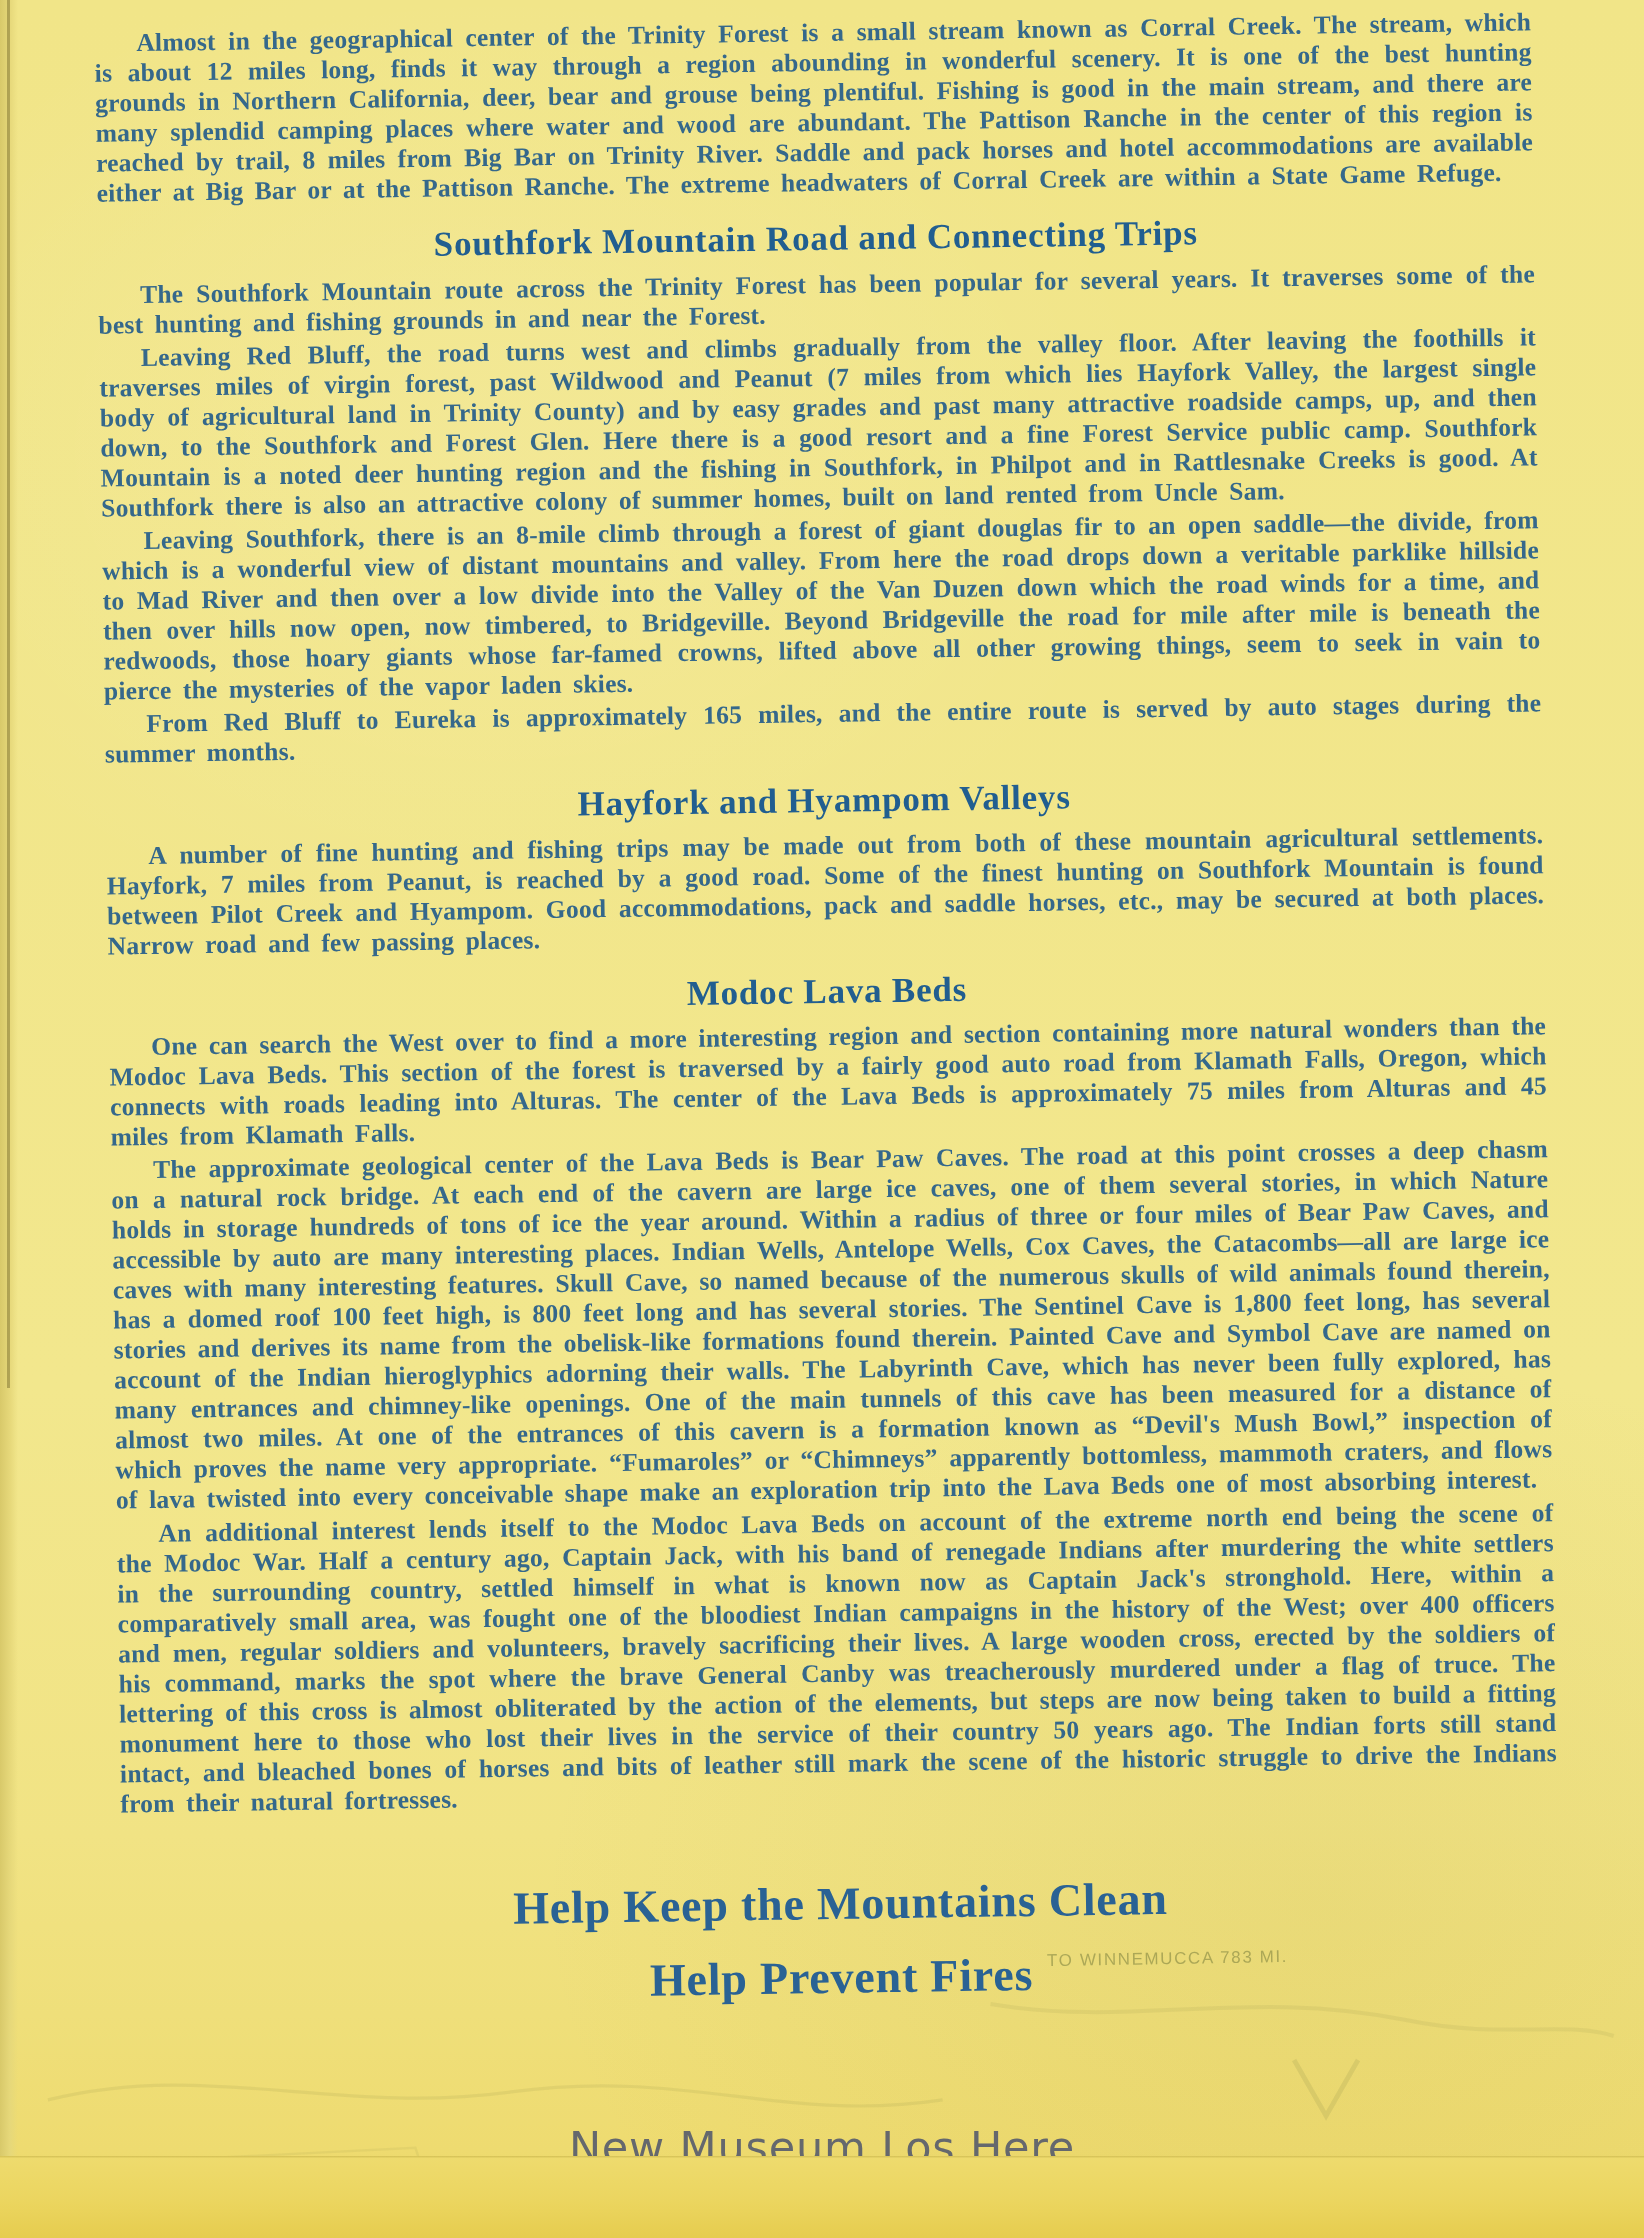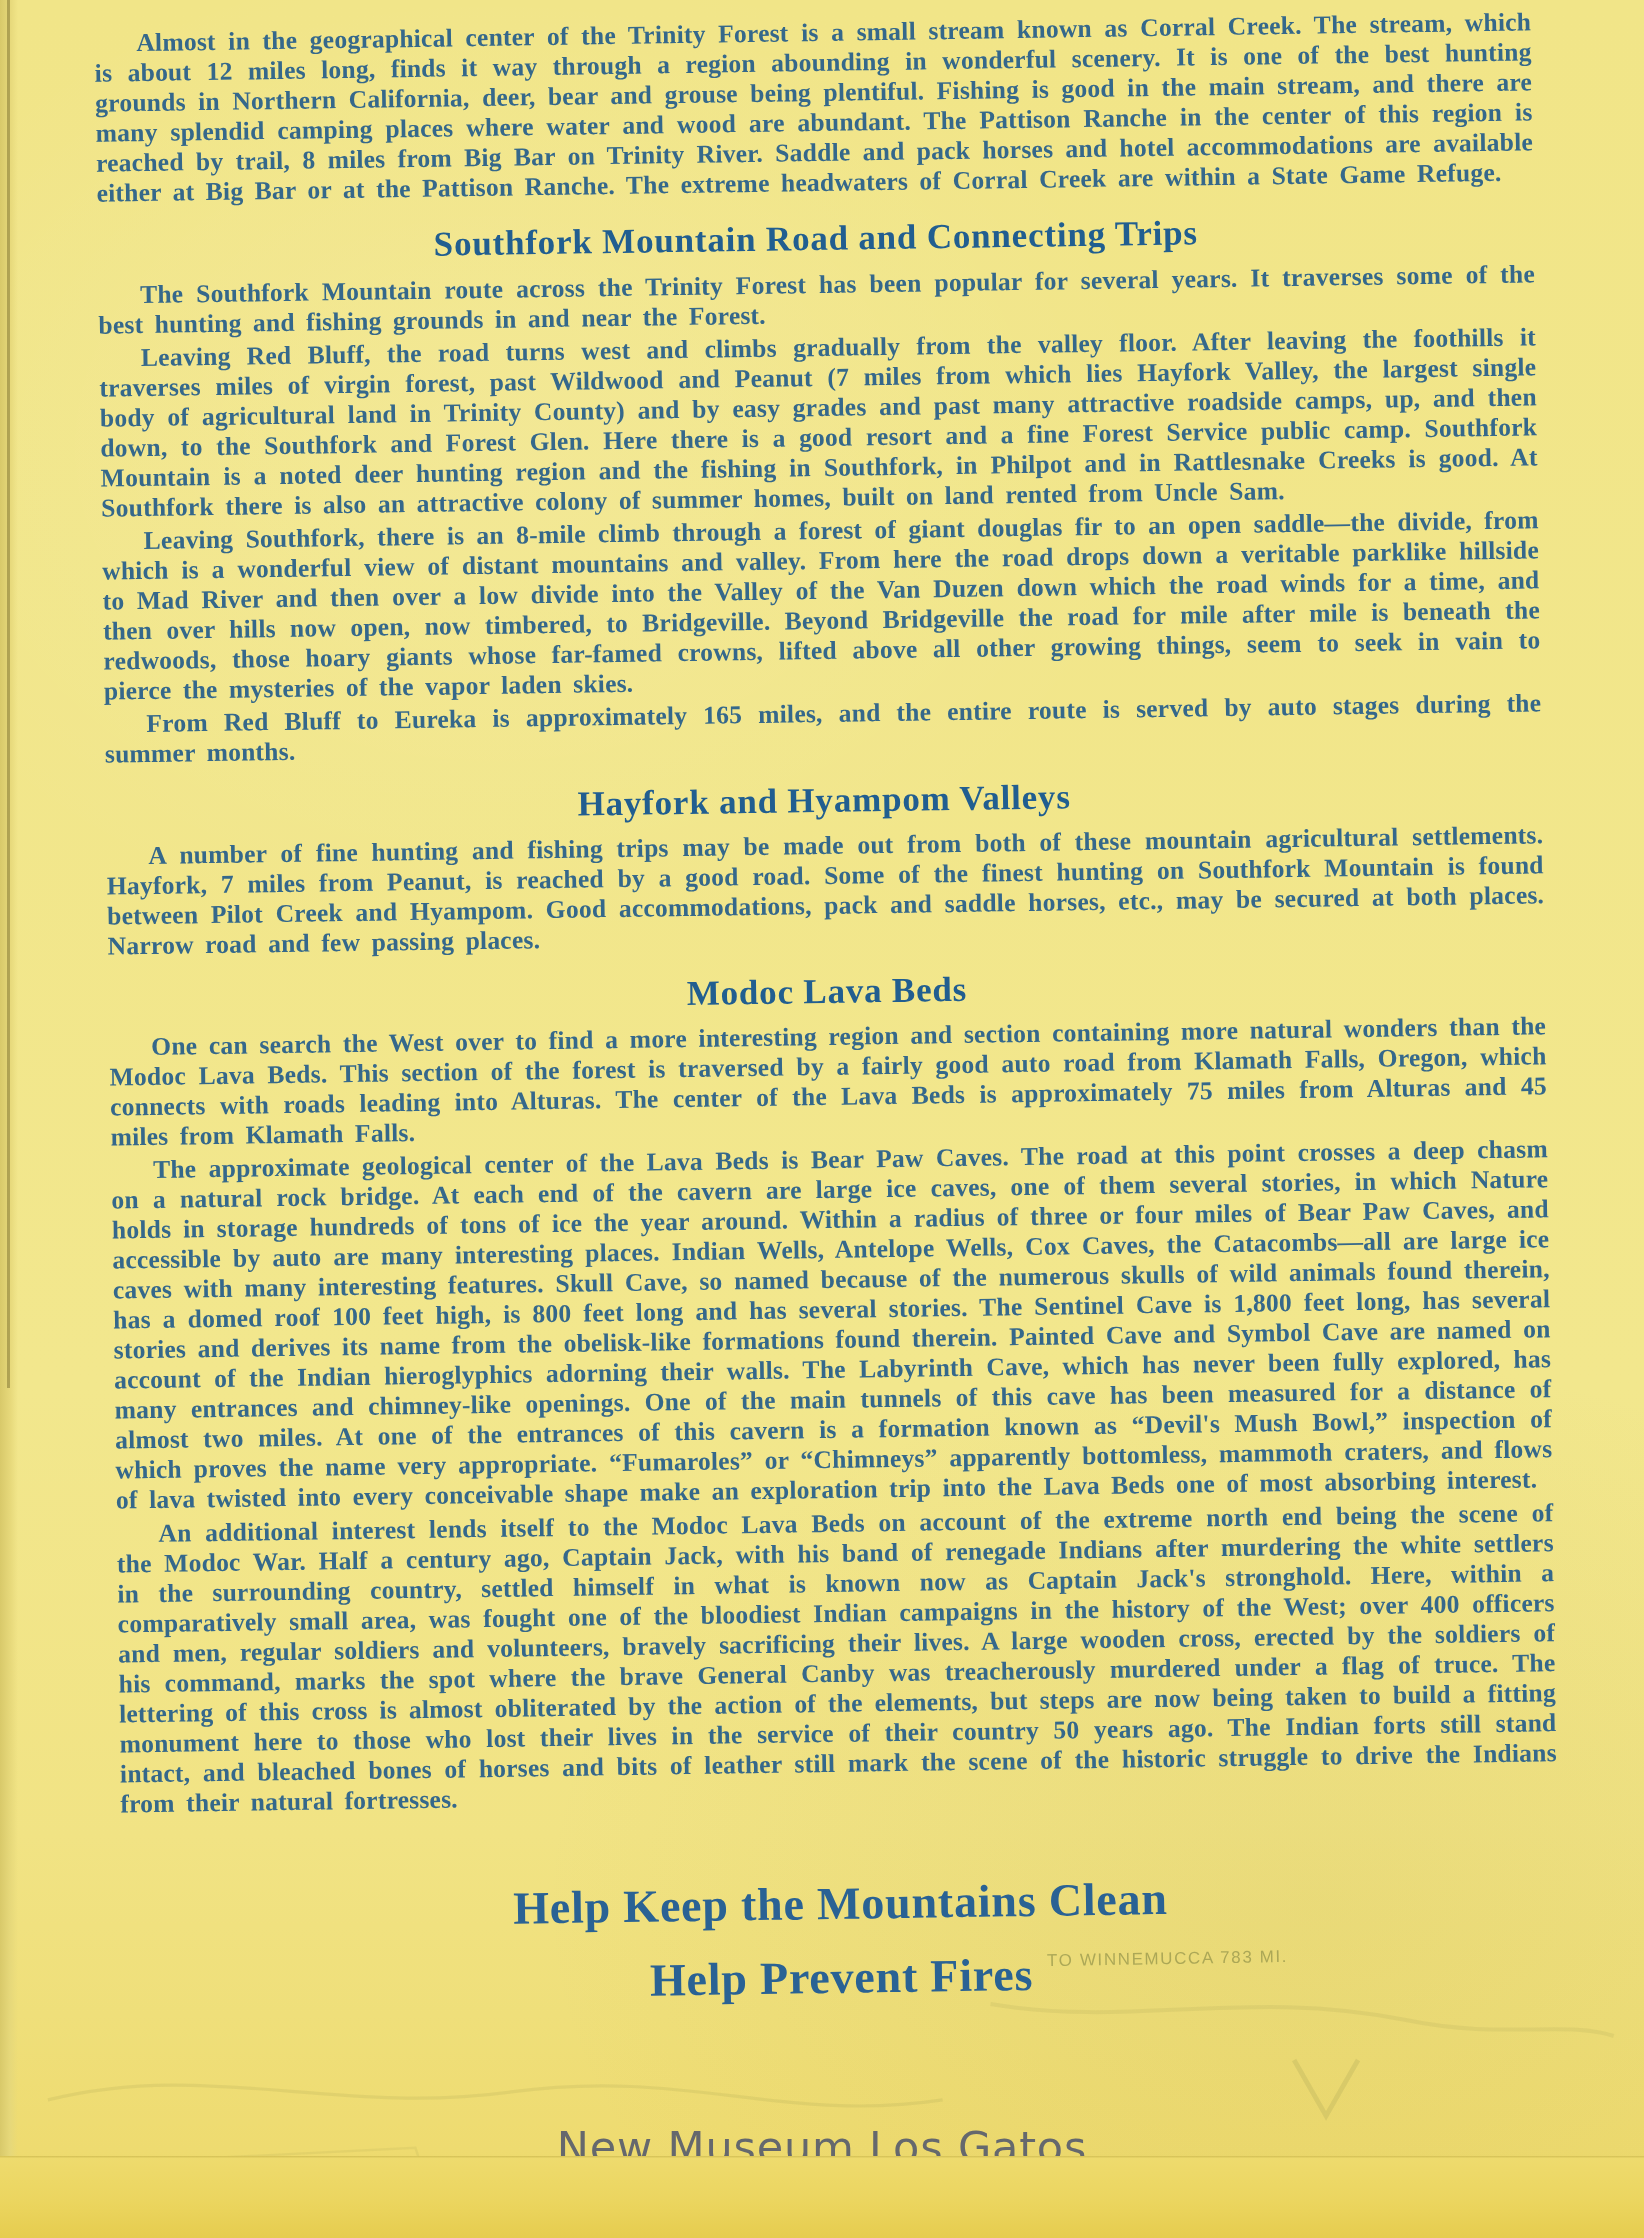--- a/index.html
+++ b/index.html
@@ -143,16 +143,16 @@
   <p class="body">The approximate geological center of the Lava Beds is Bear Paw Caves. The road at this point crosses a deep chasm on a natural rock bridge. At each end of the cavern are large ice caves, one of them several stories, in which Nature holds in storage hundreds of tons of ice the year around. Within a radius of three or four miles of Bear Paw Caves, and accessible by auto are many interesting places. Indian Wells, Antelope Wells, Cox Caves, the Catacombs—all are large ice caves with many interesting features. Skull Cave, so named because of the numerous skulls of wild animals found therein, has a domed roof 100 feet high, is 800 feet long and has several stories. The Sentinel Cave is 1,800 feet long, has several stories and derives its name from the obelisk-like formations found therein. Painted Cave and Symbol Cave are named on account of the Indian hieroglyphics adorning their walls. The Labyrinth Cave, which has never been fully explored, has many entrances and chimney-like openings. One of the main tunnels of this cave has been measured for a distance of almost two miles. At one of the entrances of this cavern is a formation known as “Devil's Mush Bowl,” inspection of which proves the name very appropriate. “Fumaroles” or “Chimneys” apparently bottomless, mammoth craters, and flows of lava twisted into every conceivable shape make an exploration trip into the Lava Beds one of most absorbing interest.</p>
   <p class="body">An additional interest lends itself to the Modoc Lava Beds on account of the extreme north end being the scene of the Modoc War. Half a century ago, Captain Jack, with his band of renegade Indians after murdering the white settlers in the surrounding country, settled himself in what is known now as Captain Jack's stronghold. Here, within a comparatively small area, was fought one of the bloodiest Indian campaigns in the history of the West; over 400 officers and men, regular soldiers and volunteers, bravely sacrificing their lives. A large wooden cross, erected by the soldiers of his command, marks the spot where the brave General Canby was treacherously murdered under a flag of truce. The lettering of this cross is almost obliterated by the action of the elements, but steps are now being taken to build a fitting monument here to those who lost their lives in the service of their country 50 years ago. The Indian forts still stand intact, and bleached bones of horses and bits of leather still mark the scene of the historic struggle to drive the Indians from their natural fortresses.</p>
 
   <div class="closing">
     <div class="closing-line">Help Keep the Mountains Clean</div>
     <div class="closing-line">Help Prevent Fires</div>
   </div>
 
 </div>
 
-<div class="watermark">New Museum Los Gatos</div>
+<div class="watermark">New Museum Los Here</div>
 
 <div class="bottom-band"></div>
 
 
 </body></html>

